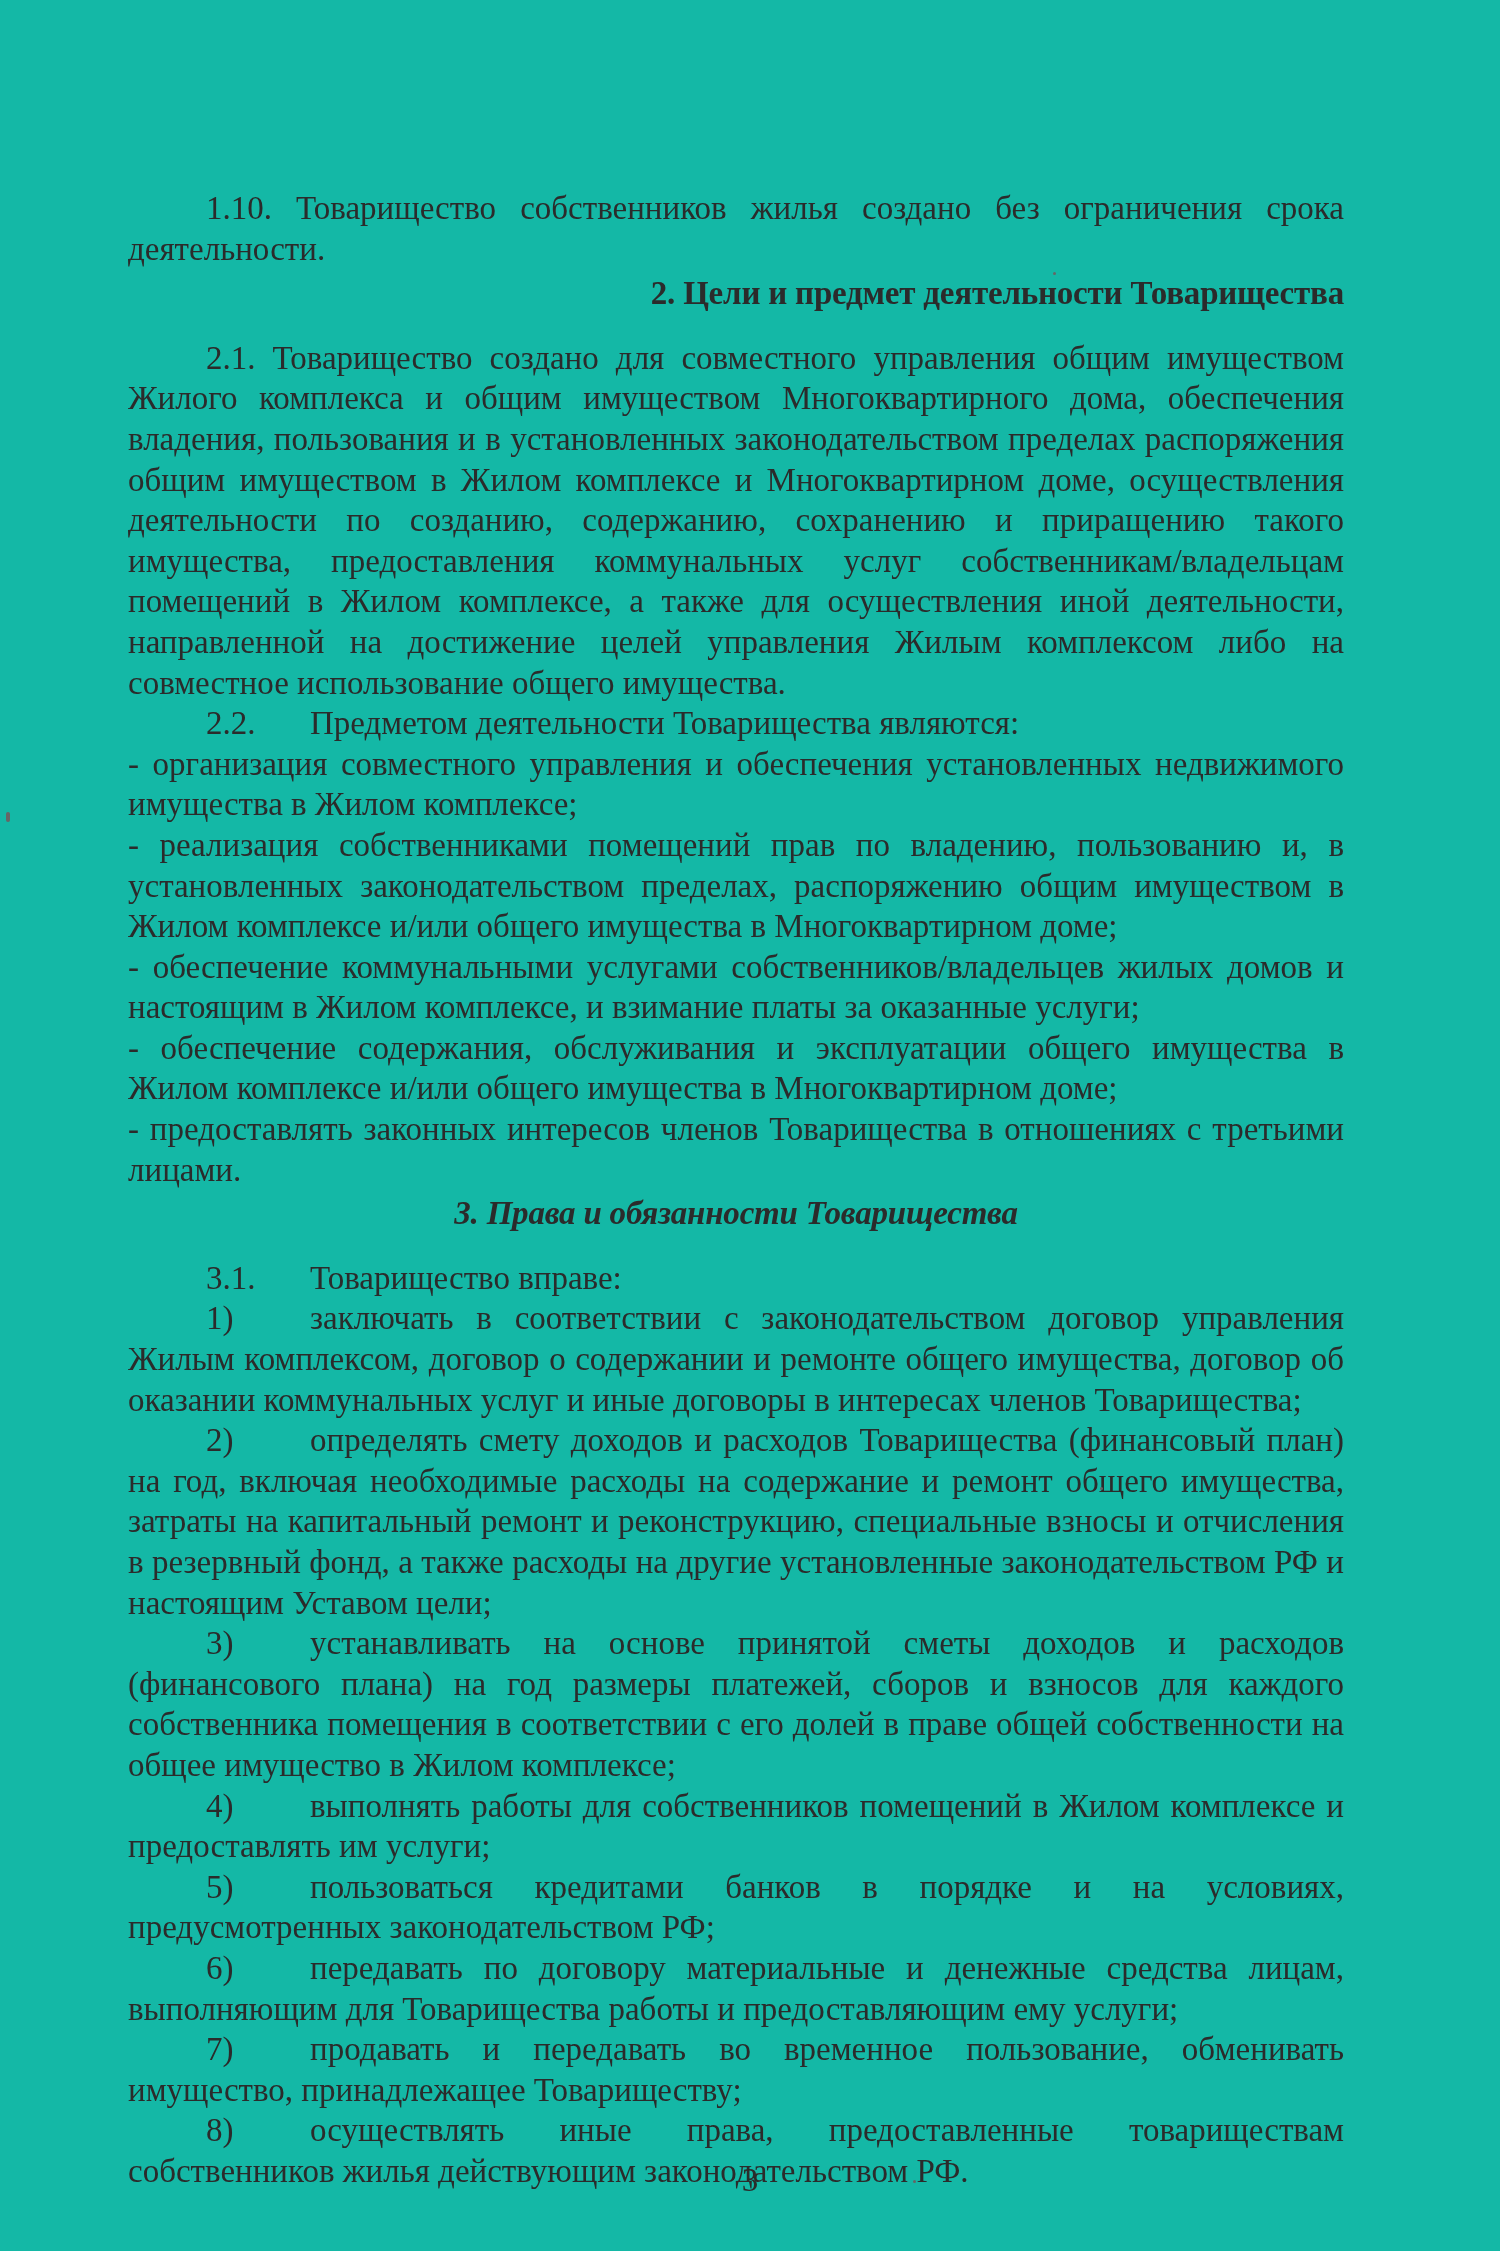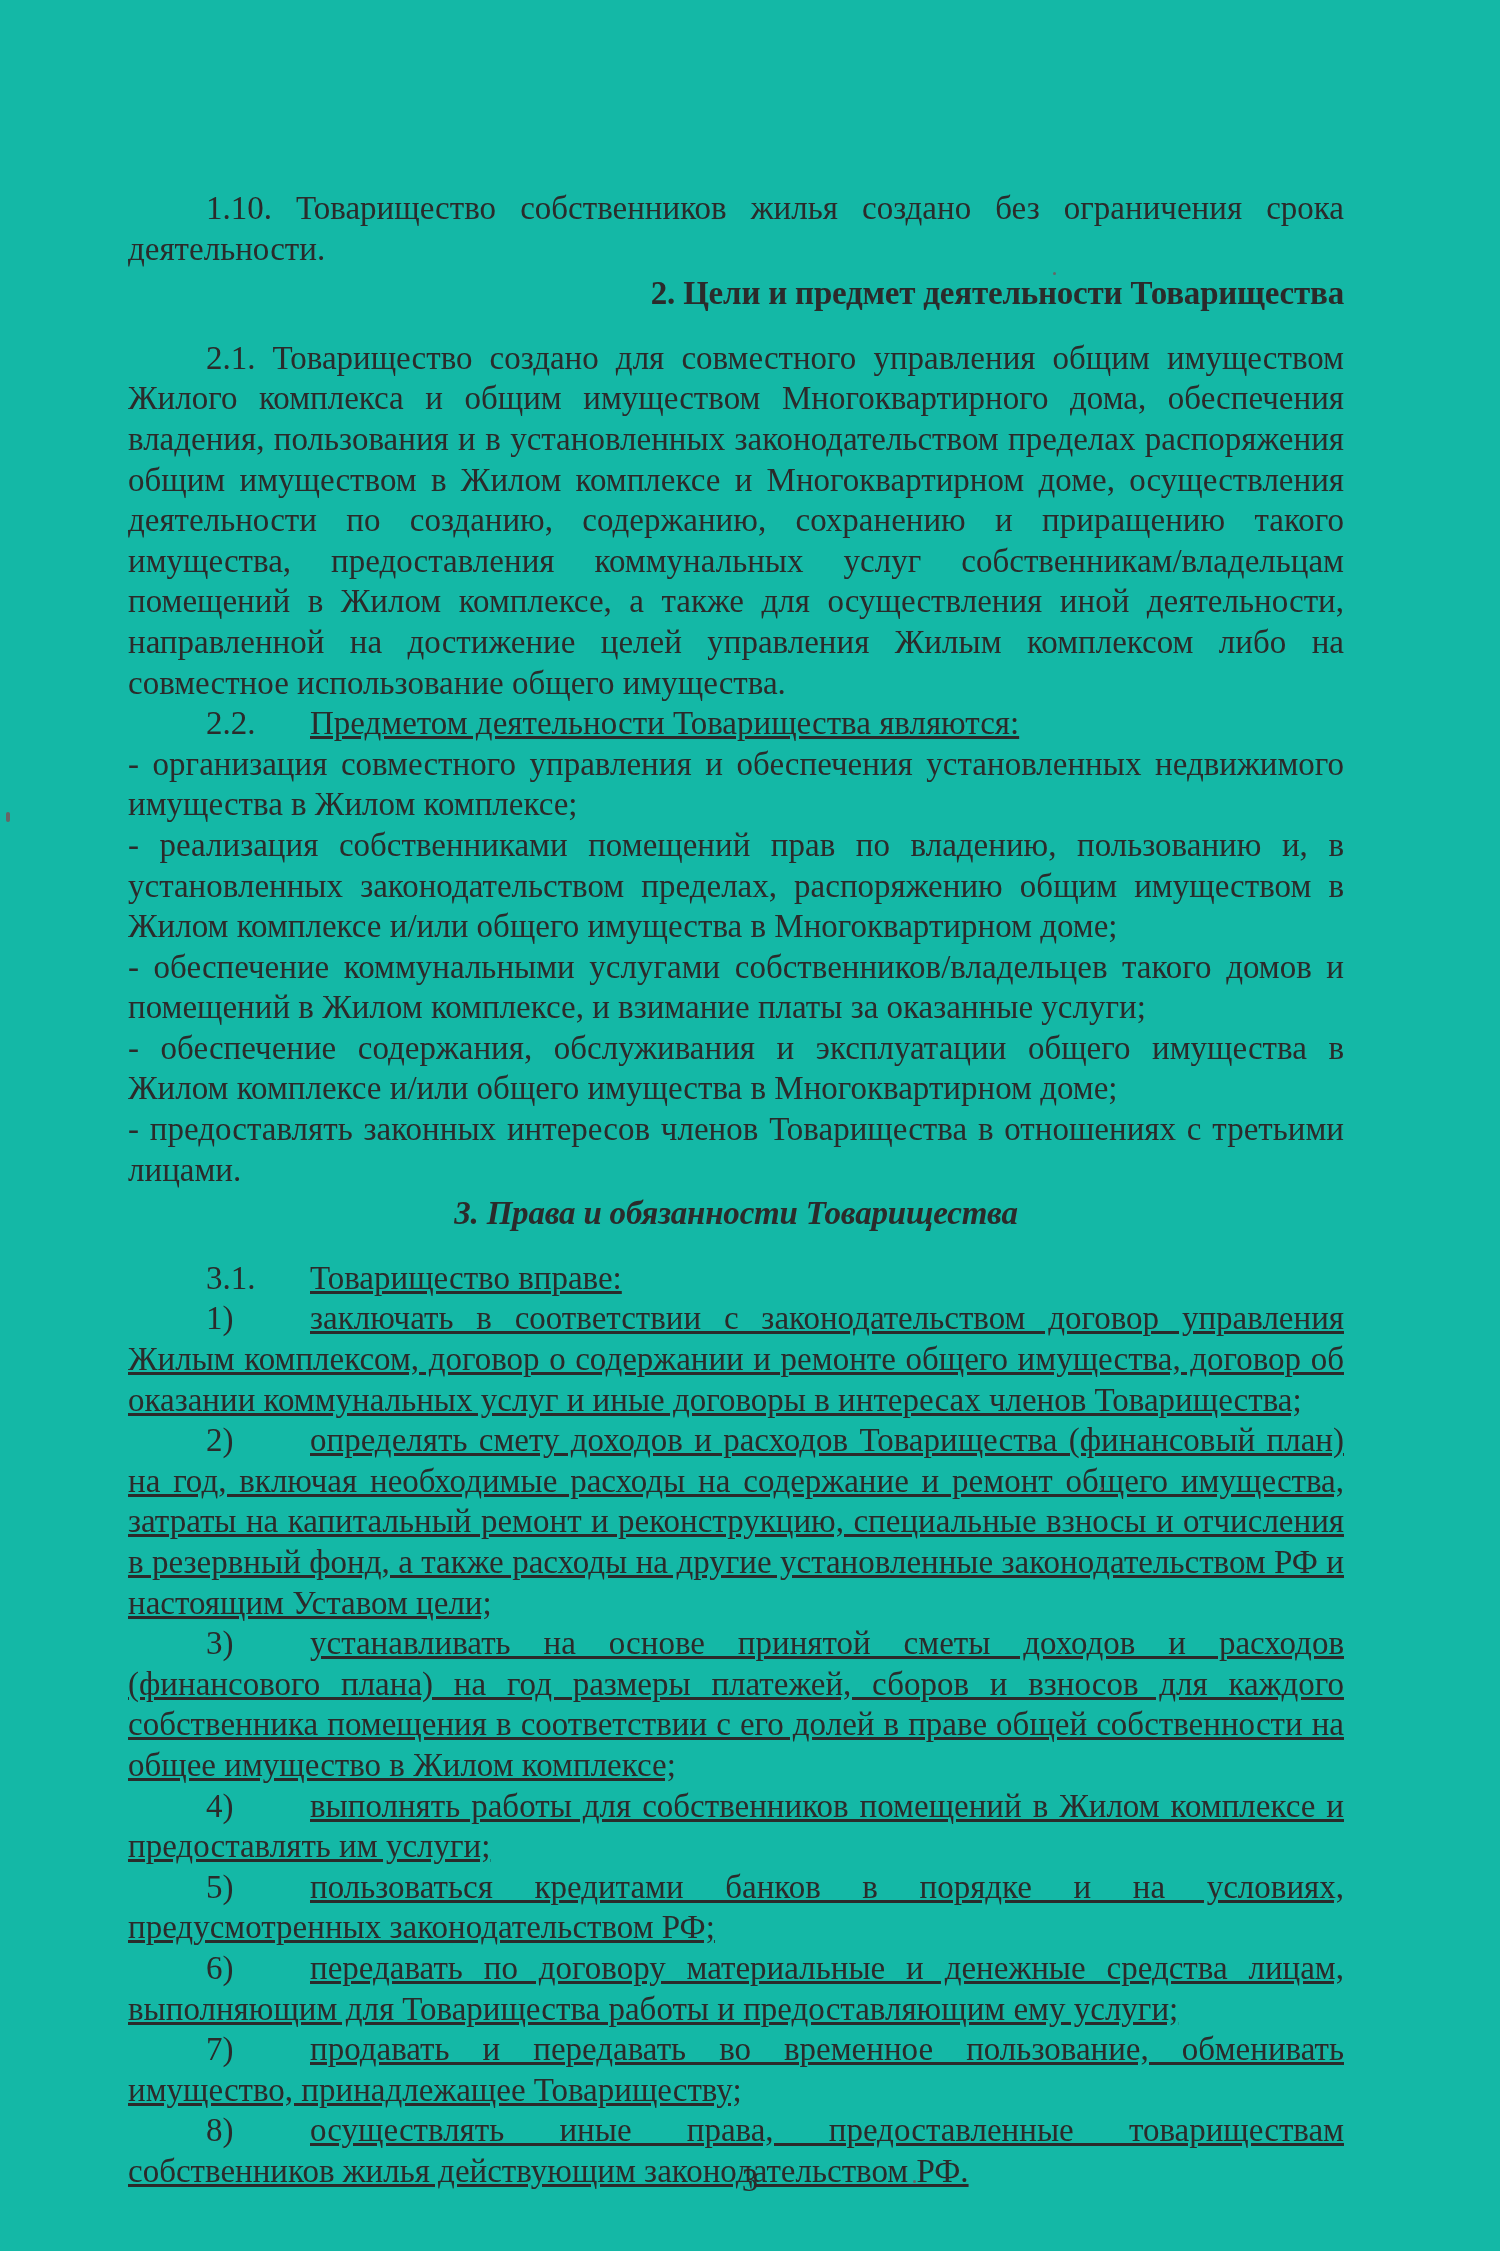--- a/index.html
+++ b/index.html
@@ -27,21 +27,21 @@
       color: #2b2b2b;
     }
     .p { text-align: justify; text-align-last: left; margin: 0; }
     .indent { text-indent: 78px; }
     .heading {
       text-align: center;
       font-weight: bold;
       margin: 2px 0 24px 0;
       letter-spacing: -0.2px;
     }
-    .sub-row { text-indent: 78px; text-decoration: underline; }
+    .sub-row { text-indent: 78px; }
     .sub-row .lbl { display: inline-block; width: 104px; text-indent: 0; }
     .page-number {
       position: absolute;
       left: 0; width: 1500px;
       top: 2162px;
       text-align: center;
       font-family: "Liberation Serif", "DejaVu Serif", serif;
       font-size: 33px;
       color: #2b2b2b;
     }
@@ -63,21 +63,21 @@
     <div class="heading" style="margin-top:4px;text-align:right;">2. Цели и предмет деятельности Товарищества</div>
 
     <p class="p indent">2.1. Товарищество создано для совместного управления общим имуществом Жилого комплекса и общим имуществом Многоквартирного дома, обеспечения владения, пользования и в установленных законодательством пределах распоряжения общим имуществом в Жилом комплексе и Многоквартирном доме, осуществления деятельности по созданию, содержанию, сохранению и приращению такого имущества, предоставления коммунальных услуг собственникам/владельцам помещений в Жилом комплексе, а также для осуществления иной деятельности, направленной на достижение целей управления Жилым комплексом либо на совместное использование общего имущества.</p>
 
     <p class="p sub-row">
       <span class="lbl">2.2.</span><span>Предметом деятельности Товарищества являются:</span>
     </p>
 
     <p class="p">- организация совместного управления и обеспечения установленных недвижимого имущества в Жилом комплексе;</p>
     <p class="p">- реализация собственниками помещений прав по владению, пользованию и, в установленных законодательством пределах, распоряжению общим имуществом в Жилом комплексе и/или общего имущества в Многоквартирном доме;</p>
-    <p class="p">- обеспечение коммунальными услугами собственников/владельцев такого домов и помещений в Жилом комплексе, и взимание платы за оказанные услуги;</p>
+    <p class="p">- обеспечение коммунальными услугами собственников/владельцев жилых домов и настоящим в Жилом комплексе, и взимание платы за оказанные услуги;</p>
     <p class="p">- обеспечение содержания, обслуживания и эксплуатации общего имущества в Жилом комплексе и/или общего имущества в Многоквартирном доме;</p>
     <p class="p">- предоставлять законных интересов членов Товарищества в отношениях с третьими лицами.</p>
 
     <div class="heading" style="margin-top:3px;font-style:italic;">3. Права и обязанности Товарищества</div>
 
     <p class="p sub-row">
       <span class="lbl">3.1.</span><span>Товарищество вправе:</span>
     </p>
 
     <p class="p sub-row">

